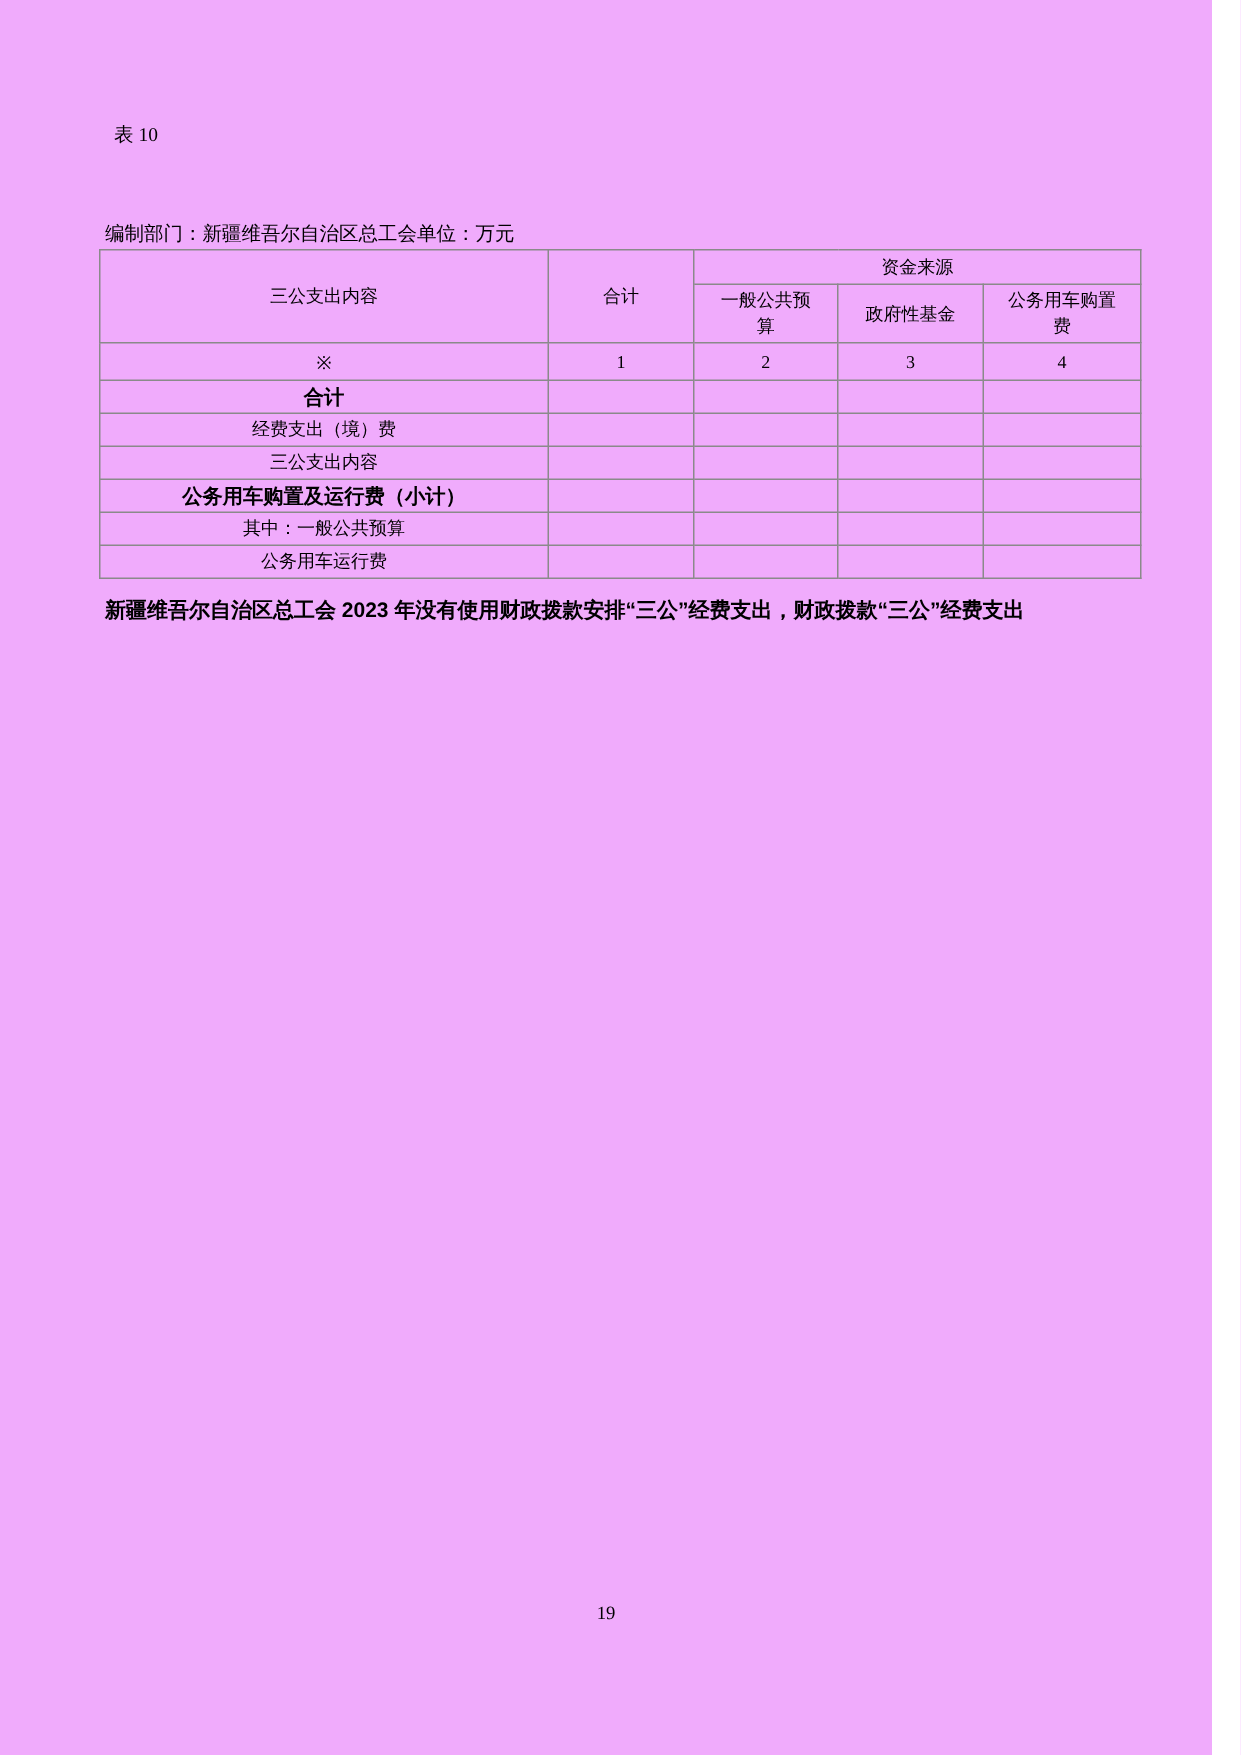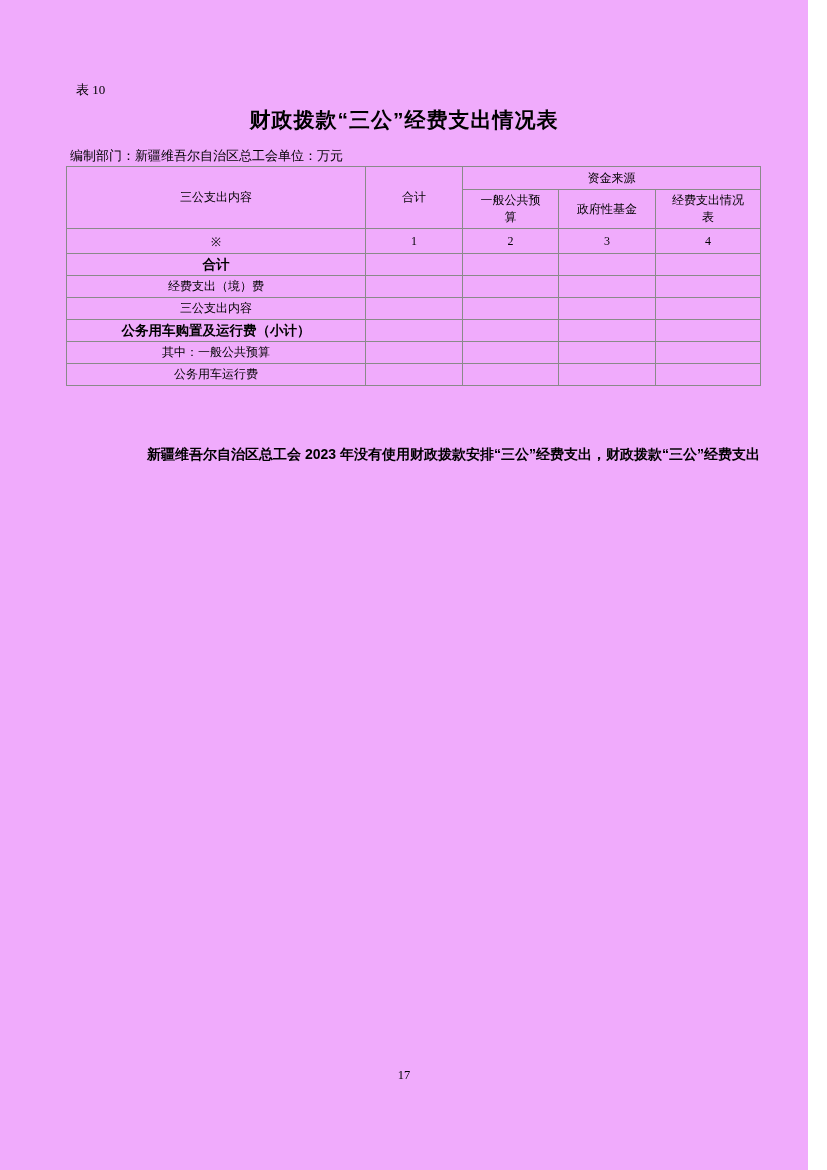--- a/index.html
+++ b/index.html
@@ -62,38 +62,36 @@
     font-size: 13.5px;
     font-family: "Liberation Sans", "DejaVu Sans", sans-serif;
   }
   .note {
     position: absolute;
     left: 70px; top: 396px; width: 690px;
     font-size: 14px;
     font-weight: bold;
     font-family: "Liberation Sans", "DejaVu Sans", sans-serif;
     line-height: 20px;
-    text-align: right;
-    margin-top: 48px;
+    text-align: left;
   }
   .page-num {
     position: absolute;
     left: 0; top: 1068px; width: 100%;
     text-align: center;
     font-size: 12.5px;
   }
 </style>
 </head>
 <body>
 
 <div class="sheet">
 
   <div class="table-label">表 10</div>
 
-  <div class="doc-title">财政拨款“三公”经费支出情况表</div>
 
   <div class="meta-row">
     <span>编制部门：新疆维吾尔自治区总工会</span>
     <span>单位：万元</span>
   </div>
 
   <table class="expense">
     <colgroup>
       <col style="width:299px">
       <col style="width:97px">
@@ -103,21 +101,21 @@
     </colgroup>
     <thead>
       <tr class="hdr-top">
         <th rowspan="2">三公支出内容</th>
         <th rowspan="2">合计</th>
         <th colspan="3">资金来源</th>
       </tr>
       <tr class="hdr-sub">
         <th>一般公共预算</th>
         <th>政府性基金</th>
-        <th>经费支出情况表</th>
+        <th>公务用车购置费</th>
       </tr>
       <tr class="idx-row">
         <td>※</td>
         <td>1</td>
         <td>2</td>
         <td>3</td>
         <td>4</td>
       </tr>
     </thead>
     <tbody>
@@ -163,15 +161,15 @@
         <td></td>
         <td></td>
       </tr>
     </tbody>
   </table>
 
   <div class="note">
     <div>新疆维吾尔自治区总工会 2023 年没有使用财政拨款安排“三公”经费支出，财政拨款“三公”经费支出</div>
   </div>
 
-  <div class="page-num">17</div>
+  <div class="page-num">19</div>
 
 </div>
 
 </body></html>

